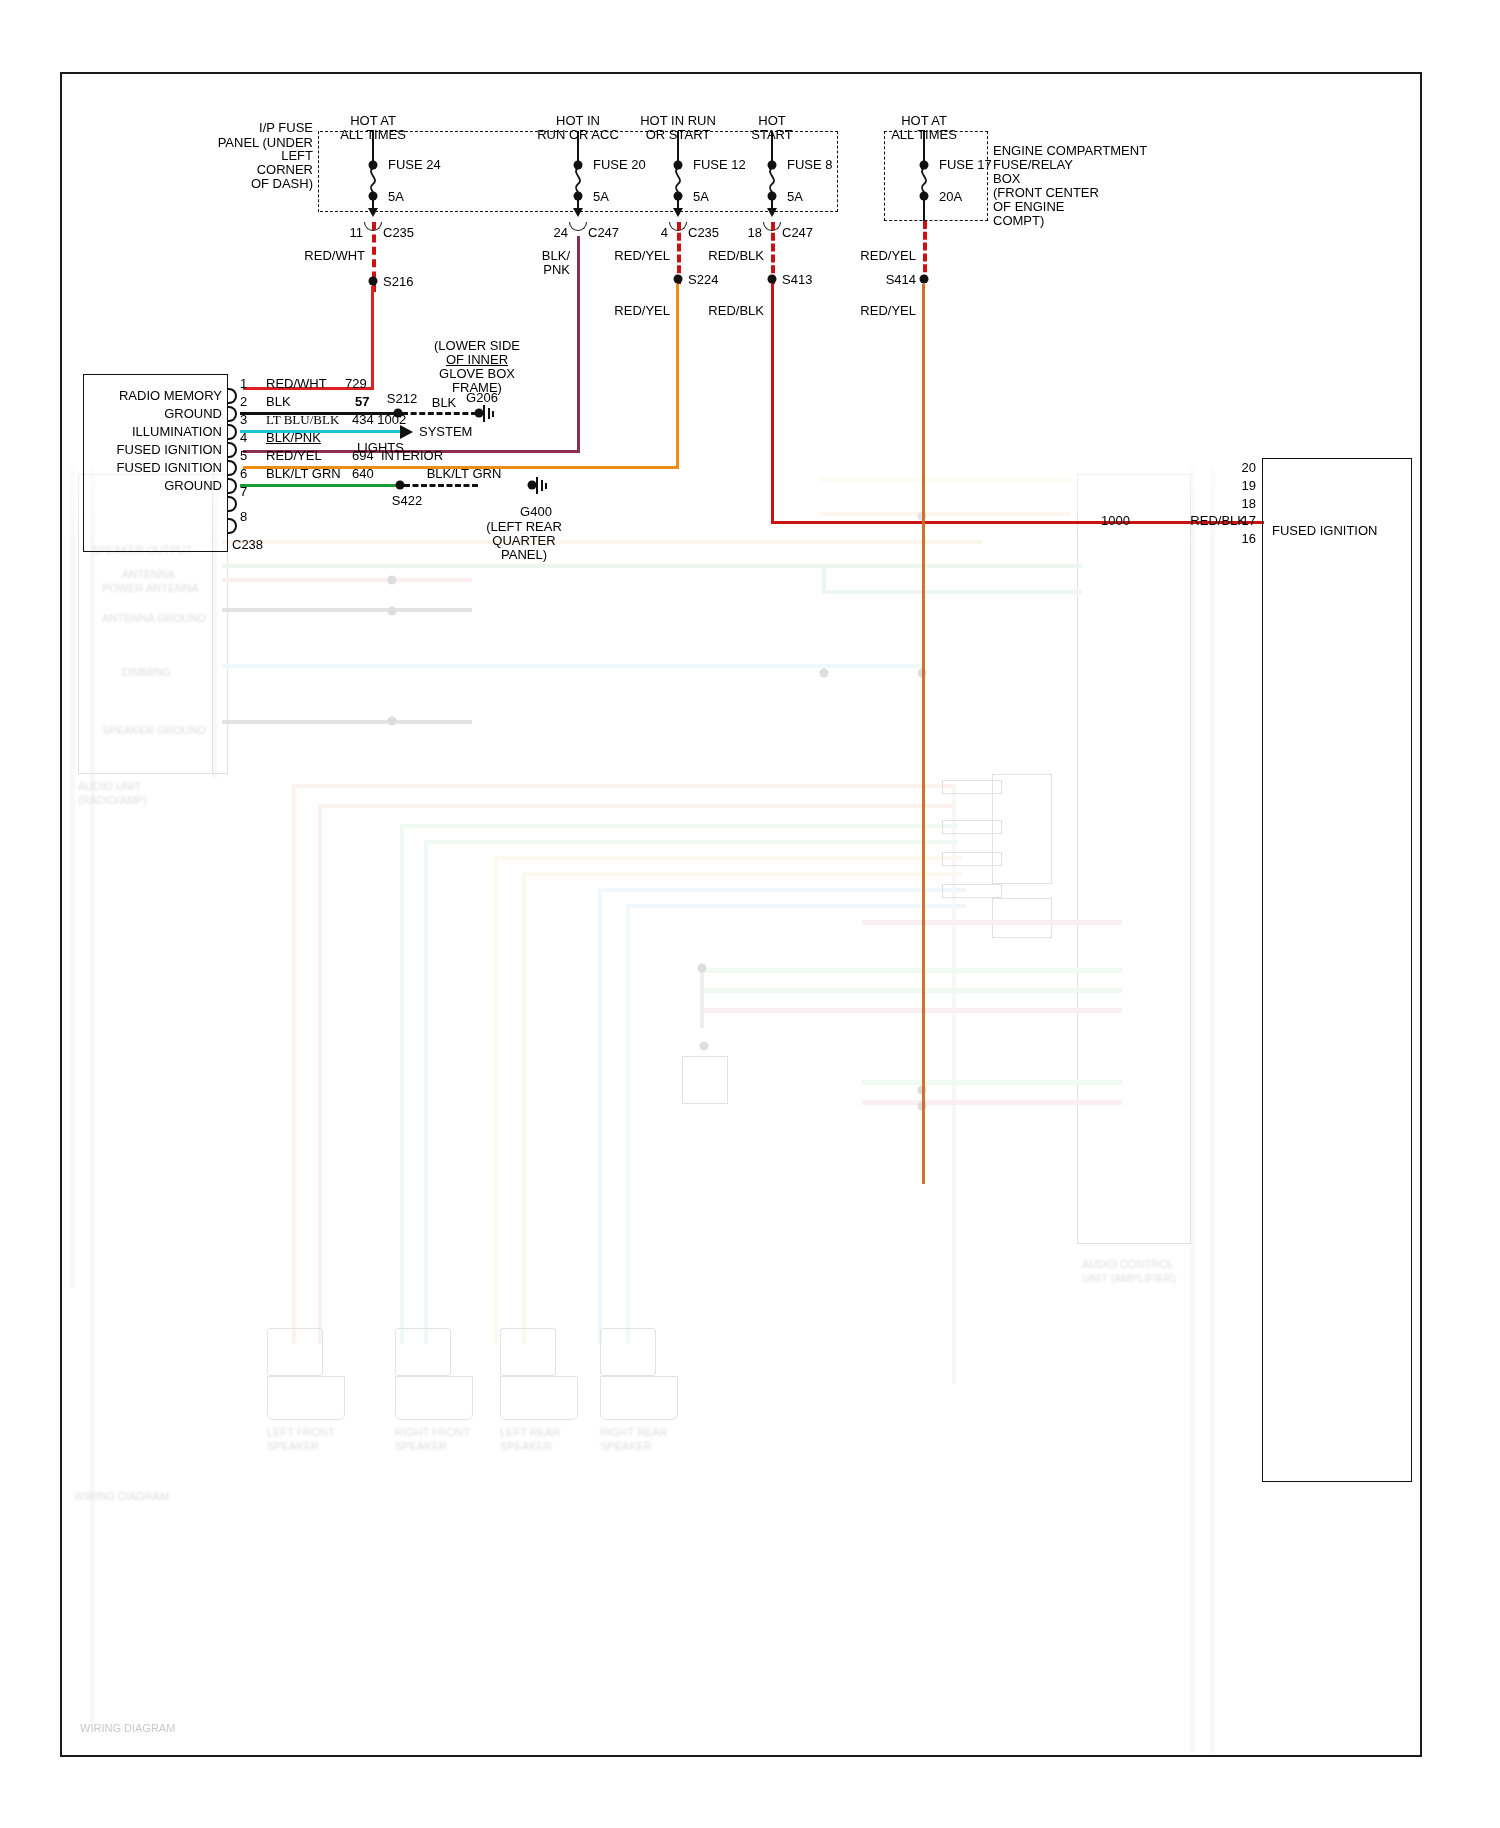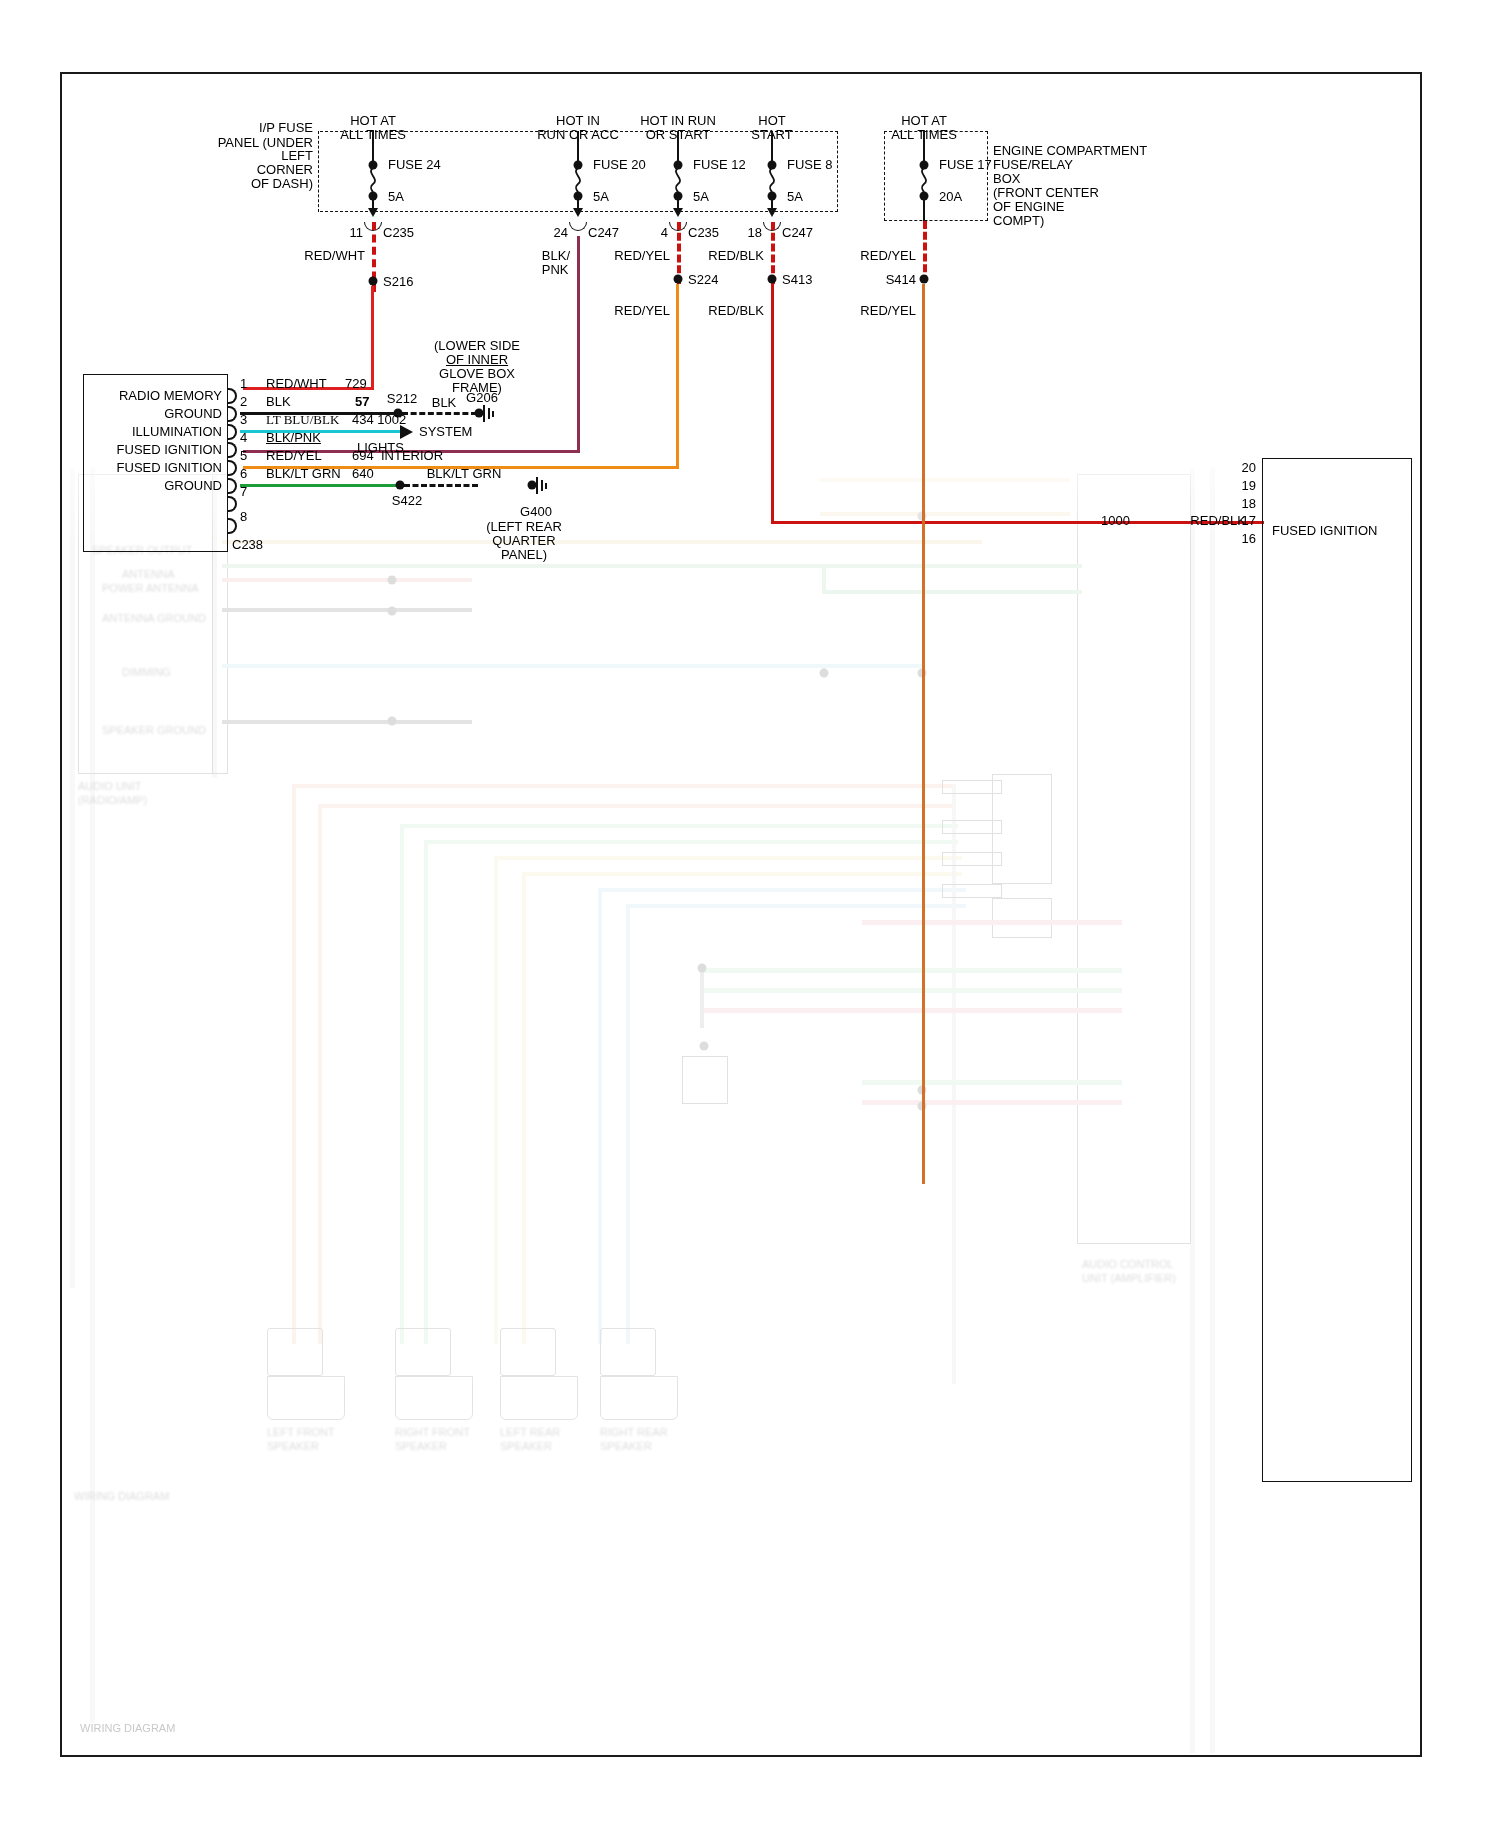--- a/index.html
+++ b/index.html
@@ -29,21 +29,21 @@
   .t {
     position: absolute;
     font-family: "Liberation Sans", sans-serif;
     font-size: 13px;
     color: #000000;
     white-space: pre;
     line-height: 14px;
     letter-spacing: 0px;
   }
   .t.c  { text-align: center; transform: translateX(-50%); }
-  .t.r  { text-align: left; transform: translateX(-100%); }
+  .t.r  { text-align: right; transform: translateX(-100%); }
   .t.xs { font-size: 11px; line-height: 12.5px; }
 
   
   .fusebox {
     position: absolute;
     border: 1.6px dashed #111;
     background: transparent;
   }
 
   

